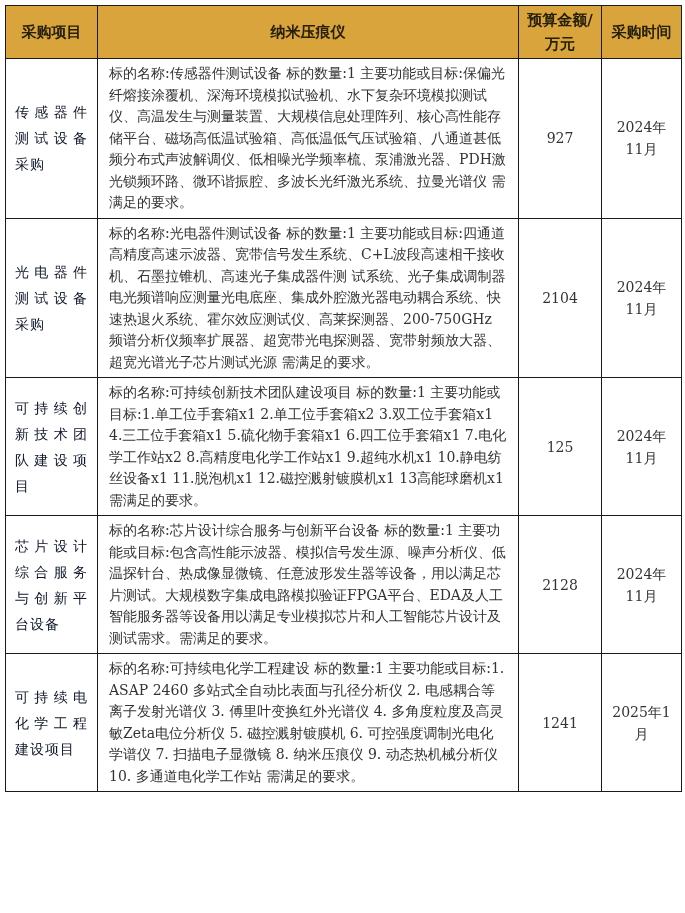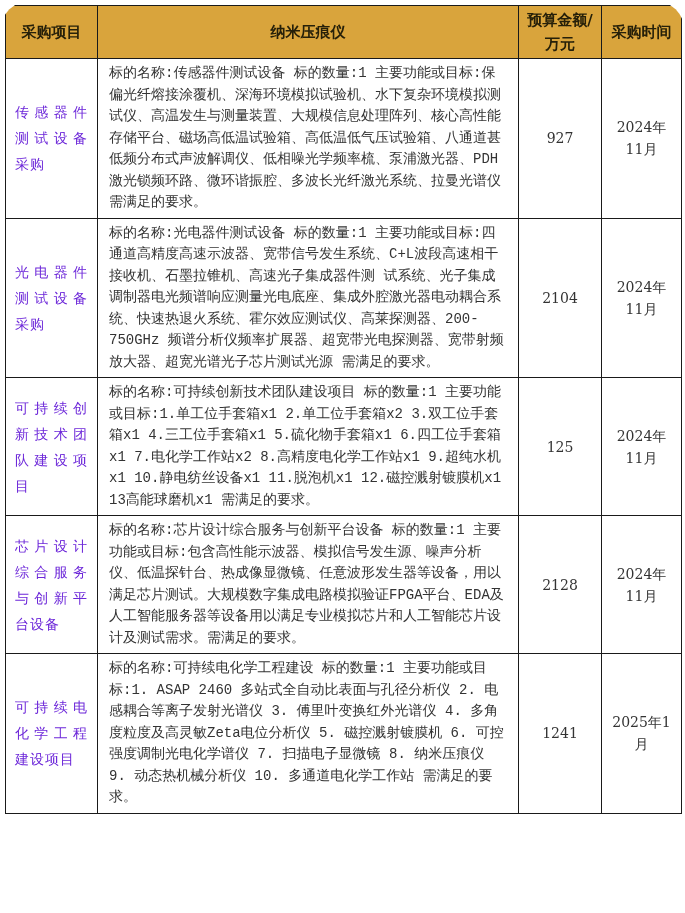--- a/index.html
+++ b/index.html
@@ -8,21 +8,20 @@
     background: #ffffff;
   }
   #page {
     position: relative;
     width: 685px;
     height: 913px;
     overflow: hidden;
     background: #ffffff;
     font-family: "DejaVu Serif", "Liberation Serif", serif;
     color: #333333;
-    border-radius: 32px;
   }
   table.proc {
     position: absolute;
     left: 5px;
     top: 5px;
     width: 676px;
     border-collapse: collapse;
     table-layout: fixed;
   }
   table.proc th, table.proc td {
@@ -41,30 +40,29 @@
     padding: 2px 4px;
   }
   td.project {
     font-size: 14px;
     line-height: 26px;
     text-align: justify;
     text-justify: inter-ideograph;
     letter-spacing: 1px;
     vertical-align: middle;
     padding: 4px 9px;
-    color: #6d28d9;
+    color: #0f172a;
   }
   td.overview {
     font-size: 14px;
     line-height: 21.5px;
     text-align: left;
     vertical-align: middle;
     padding: 4px 11px;
     color: #333333;
-    font-family: Liberation Mono, monospace;
   }
   td.budget, td.time {
     font-size: 14px;
     line-height: 22px;
     text-align: center;
     vertical-align: middle;
     padding: 2px 6px;
     color: #333333;
   }
   tr.h-head { height: 52px; }

